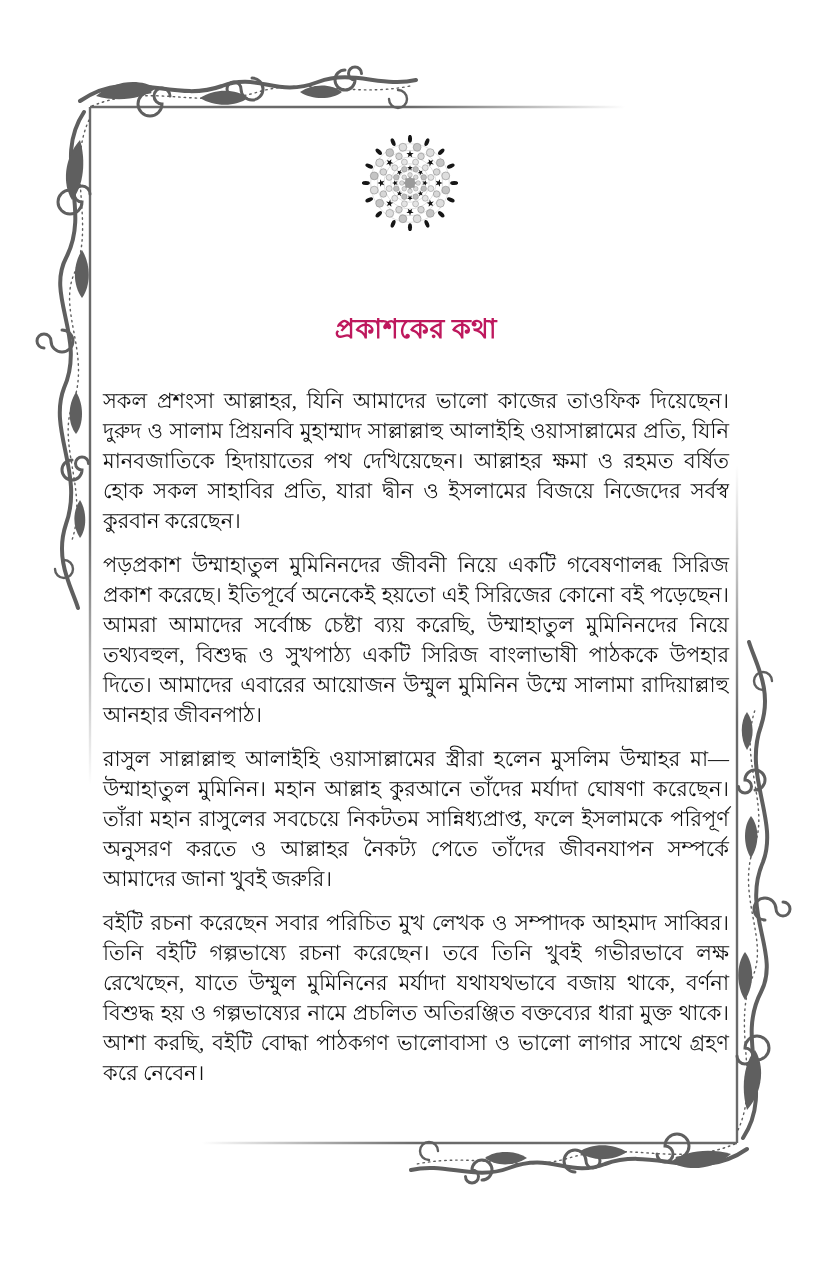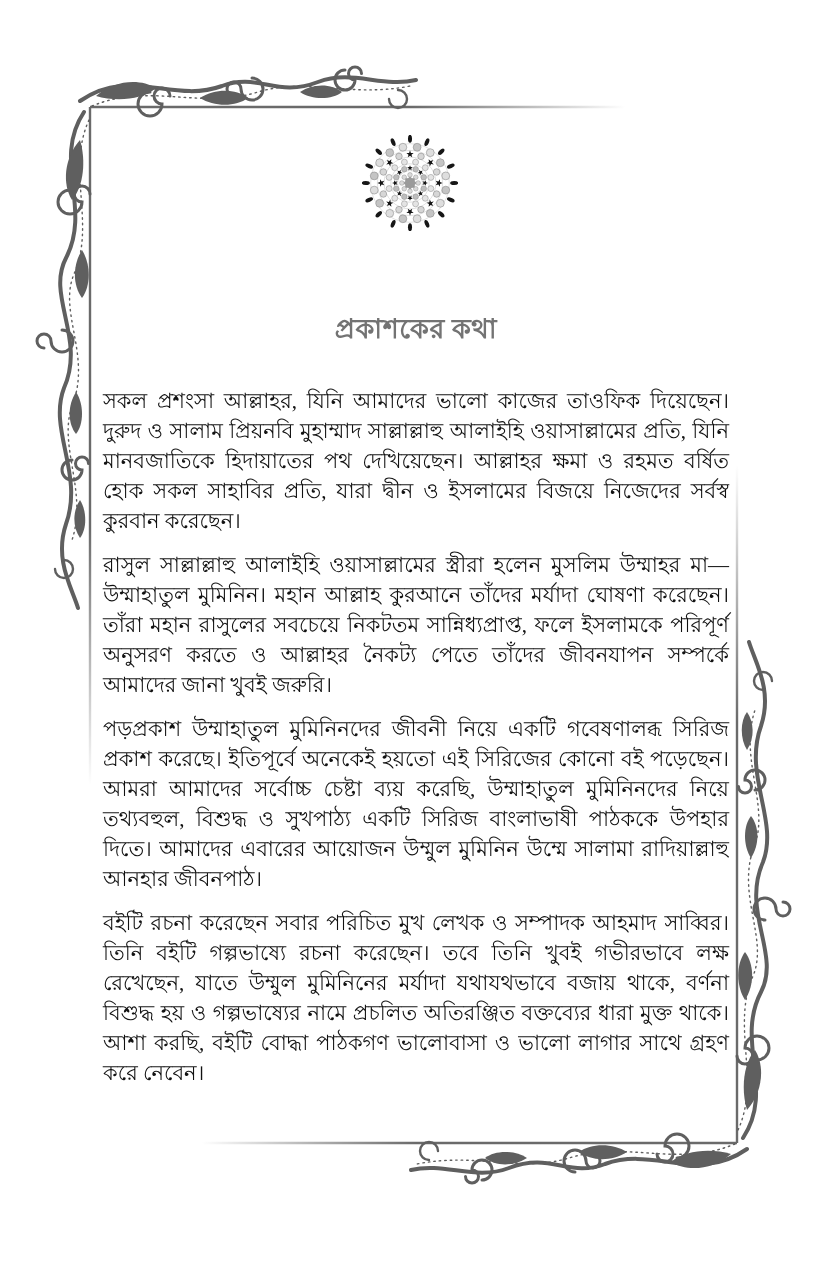--- a/index.html
+++ b/index.html
@@ -15,21 +15,21 @@
   .frame-svg{position:absolute;left:0;top:0;width:825px;height:1275px;}
   .mandala{position:absolute;left:362px;top:135px;width:96px;height:96px;}
   .title{
     position:absolute;
     left:103px;top:308px;width:626px;
     margin:0;
     text-align:center;
     font-size:27px;
     font-weight:700;
     letter-spacing:.5px;
-    color:#737373;
+    color:#be185d;
   }
   .body-text{
     position:absolute;
     left:103px;top:386px;width:626px;
     font-size:21px;
     line-height:30px;
     text-align:justify;
     text-justify:inter-word;
   }
   .body-text p{margin:0 0 14px 0;}
@@ -182,18 +182,18 @@
       <circle cx="-6.01" cy="-6.01" r="2.4" fill="#d9d9d9" stroke="#8f8f8f" stroke-width="0.5"></circle>
       <circle cx="-0.00" cy="-8.50" r="2.4" fill="#d9d9d9" stroke="#8f8f8f" stroke-width="0.5"></circle>
       <circle cx="6.01" cy="-6.01" r="2.4" fill="#d9d9d9" stroke="#8f8f8f" stroke-width="0.5"></circle>
       <polygon points="6.20,0.00 4.71,1.95 4.38,4.38 1.95,4.71 0.00,6.20 -1.95,4.71 -4.38,4.38 -4.71,1.95 -6.20,0.00 -4.71,-1.95 -4.38,-4.38 -1.95,-4.71 -0.00,-6.20 1.95,-4.71 4.38,-4.38 4.71,-1.95" fill="#9a9a9a" stroke="#7c7c7c" stroke-width="0.5"></polygon>
     </svg>
 
   <h1 class="title">প্রকাশকের কথা</h1>
 
   <div class="body-text">
     <p>সকল প্রশংসা আল্লাহর, যিনি আমাদের ভালো কাজের তাওফিক দিয়েছেন। দুরুদ ও সালাম প্রিয়নবি মুহাম্মাদ সাল্লাল্লাহু আলাইহি ওয়াসাল্লামের প্রতি, যিনি মানবজাতিকে হিদায়াতের পথ দেখিয়েছেন। আল্লাহর ক্ষমা ও রহমত বর্ষিত হোক সকল সাহাবির প্রতি, যারা দ্বীন ও ইসলামের বিজয়ে নিজেদের সর্বস্ব কুরবান করেছেন।</p>
+    <p>পড়প্রকাশ উম্মাহাতুল মুমিনিনদের জীবনী নিয়ে একটি গবেষণালব্ধ সিরিজ প্রকাশ করেছে। ইতিপূর্বে অনেকেই হয়তো এই সিরিজের কোনো বই পড়েছেন। আমরা আমাদের সর্বোচ্চ চেষ্টা ব্যয় করেছি, উম্মাহাতুল মুমিনিনদের নিয়ে তথ্যবহুল, বিশুদ্ধ ও সুখপাঠ্য একটি সিরিজ বাংলাভাষী পাঠককে উপহার দিতে। আমাদের এবারের আয়োজন উম্মুল মুমিনিন উম্মে সালামা রাদিয়াল্লাহু আনহার জীবনপাঠ।</p>
     <p>রাসুল সাল্লাল্লাহু আলাইহি ওয়াসাল্লামের স্ত্রীরা হলেন মুসলিম উম্মাহর মা—উম্মাহাতুল মুমিনিন। মহান আল্লাহ কুরআনে তাঁদের মর্যাদা ঘোষণা করেছেন। তাঁরা মহান রাসুলের সবচেয়ে নিকটতম সান্নিধ্যপ্রাপ্ত, ফলে ইসলামকে পরিপূর্ণ অনুসরণ করতে ও আল্লাহর নৈকট্য পেতে তাঁদের জীবনযাপন সম্পর্কে আমাদের জানা খুবই জরুরি।</p>
-    <p>পড়প্রকাশ উম্মাহাতুল মুমিনিনদের জীবনী নিয়ে একটি গবেষণালব্ধ সিরিজ প্রকাশ করেছে। ইতিপূর্বে অনেকেই হয়তো এই সিরিজের কোনো বই পড়েছেন। আমরা আমাদের সর্বোচ্চ চেষ্টা ব্যয় করেছি, উম্মাহাতুল মুমিনিনদের নিয়ে তথ্যবহুল, বিশুদ্ধ ও সুখপাঠ্য একটি সিরিজ বাংলাভাষী পাঠককে উপহার দিতে। আমাদের এবারের আয়োজন উম্মুল মুমিনিন উম্মে সালামা রাদিয়াল্লাহু আনহার জীবনপাঠ।</p>
     <p>বইটি রচনা করেছেন সবার পরিচিত মুখ লেখক ও সম্পাদক আহমাদ সাব্বির। তিনি বইটি গল্পভাষ্যে রচনা করেছেন। তবে তিনি খুবই গভীরভাবে লক্ষ রেখেছেন, যাতে উম্মুল মুমিনিনের মর্যাদা যথাযথভাবে বজায় থাকে, বর্ণনা বিশুদ্ধ হয় ও গল্পভাষ্যের নামে প্রচলিত অতিরঞ্জিত বক্তব্যের ধারা মুক্ত থাকে। আশা করছি, বইটি বোদ্ধা পাঠকগণ ভালোবাসা ও ভালো লাগার সাথে গ্রহণ করে নেবেন।</p>
   </div>
 
 </div>
 
 </body></html>

